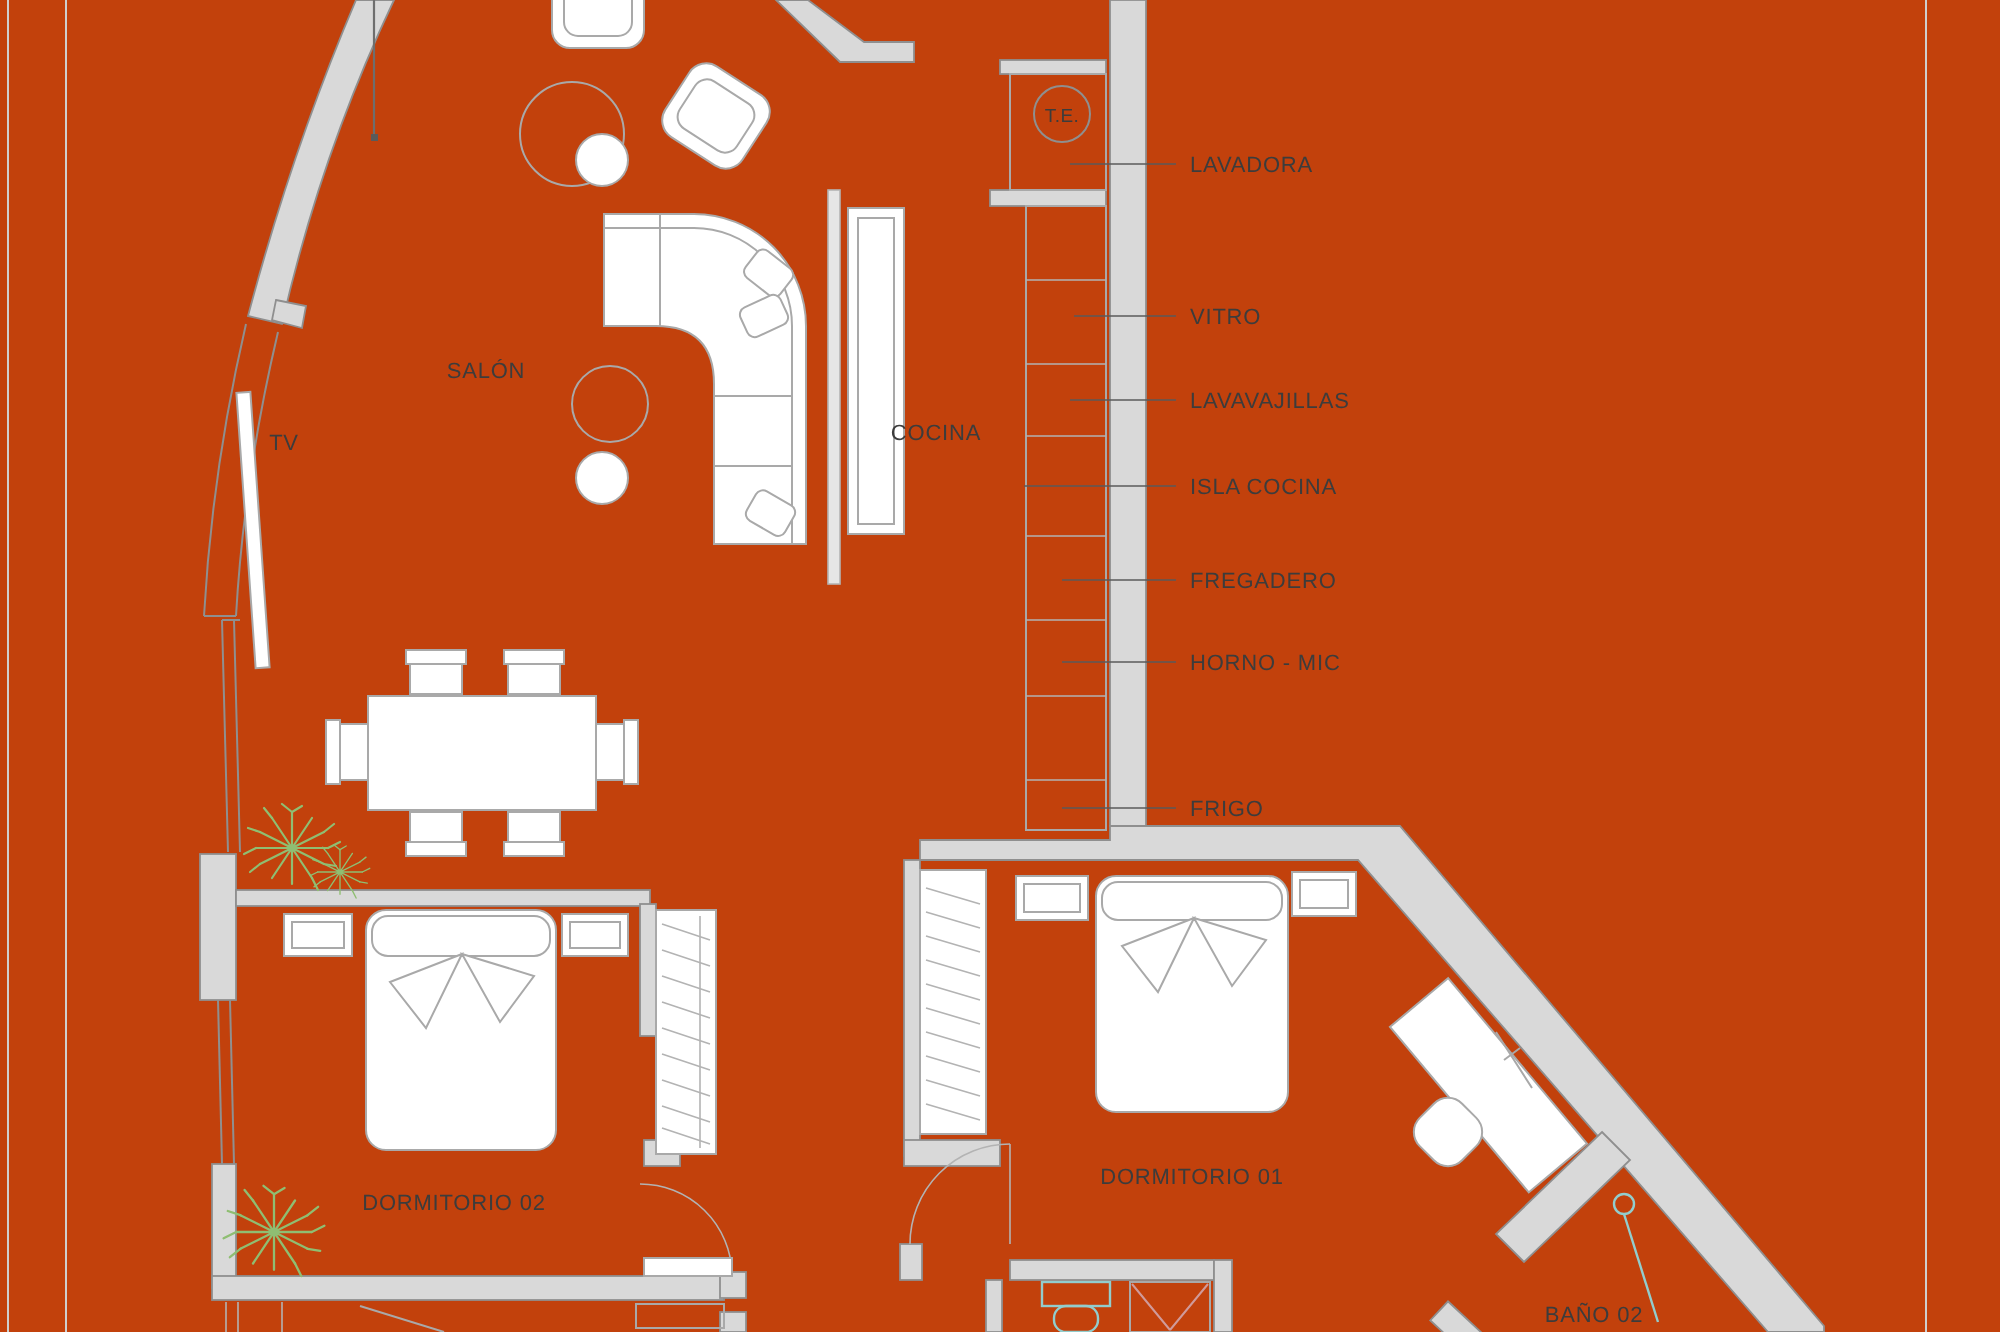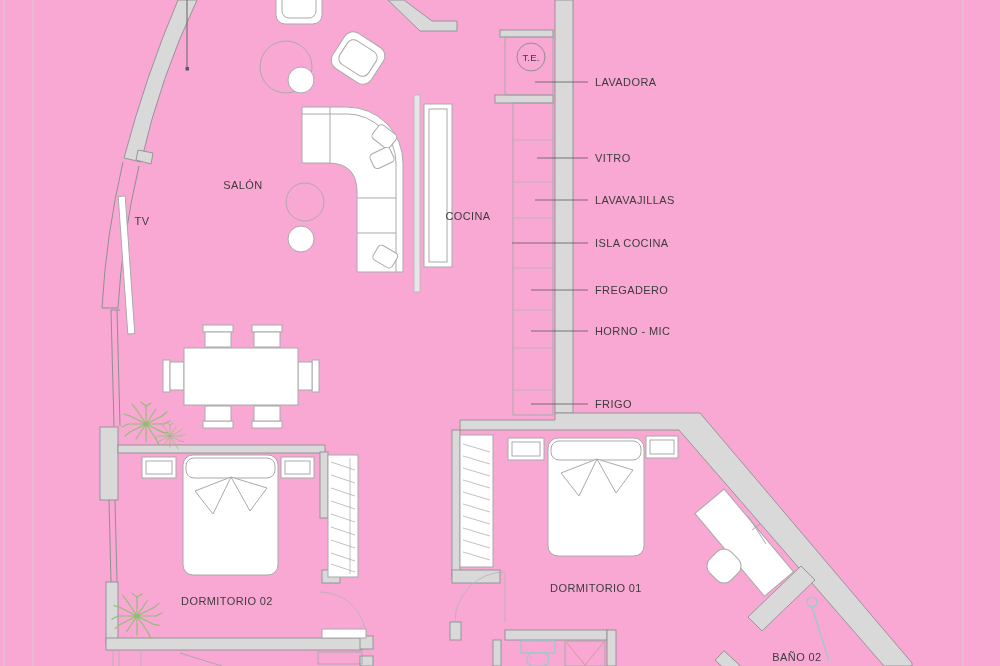--- a/index.html
+++ b/index.html
@@ -1,21 +1,21 @@
 <!DOCTYPE html>
 <html style="--wall: #d9d9d9; --wallstroke: #8f8f8f; --line: #b3b3b3; --furn: #a9a9a9; --leader: #5a5a5a; --text: #3c3c3c; --plant: #8fbe72; --aqua: #92cdcd; --red: #d09a9a; --boundary: #cfcfcf;"><head>
 <meta charset="utf-8">
 <style>
   :root{
     --wall:#d9d9d9; --wallstroke:#8f8f8f; --line:#b3b3b3; --furn:#a9a9a9;
     --leader:#5a5a5a; --text:#3c3c3c; --plant:#8fbe72; --aqua:#92cdcd;
     --red:#d09a9a; --boundary:#cfcfcf;
   }
   html,body{margin:0;padding:0;background:#ffffff;}
-  .stage{position:relative;width:1000px;height:666px;background:#f9a8d4;overflow:hidden;}
+  .stage{position:relative;width:1000px;height:666px;background:#c2410c;overflow:hidden;}
   svg{position:absolute;inset:0;display:block;}
   .wall{fill:var(--wall);stroke:var(--wallstroke);stroke-width:.9;stroke-linejoin:miter;}
   .wline{fill:none;stroke:var(--wallstroke);stroke-width:1;}
   .thin{fill:none;stroke:var(--line);stroke-width:.8;}
   .furn{fill:#ffffff;stroke:var(--furn);stroke-width:1;}
   .fno{fill:none;stroke:var(--furn);stroke-width:1;}
   .leader{fill:none;stroke:var(--leader);stroke-width:.8;}
   .dim{stroke:#6e6e6e;stroke-width:1.1;}
   .lbl{font-family:"Liberation Sans",sans-serif;font-size:11px;fill:var(--text);letter-spacing:.4px;}
   .lbl.sm{font-size:9.5px;letter-spacing:.2px;}

